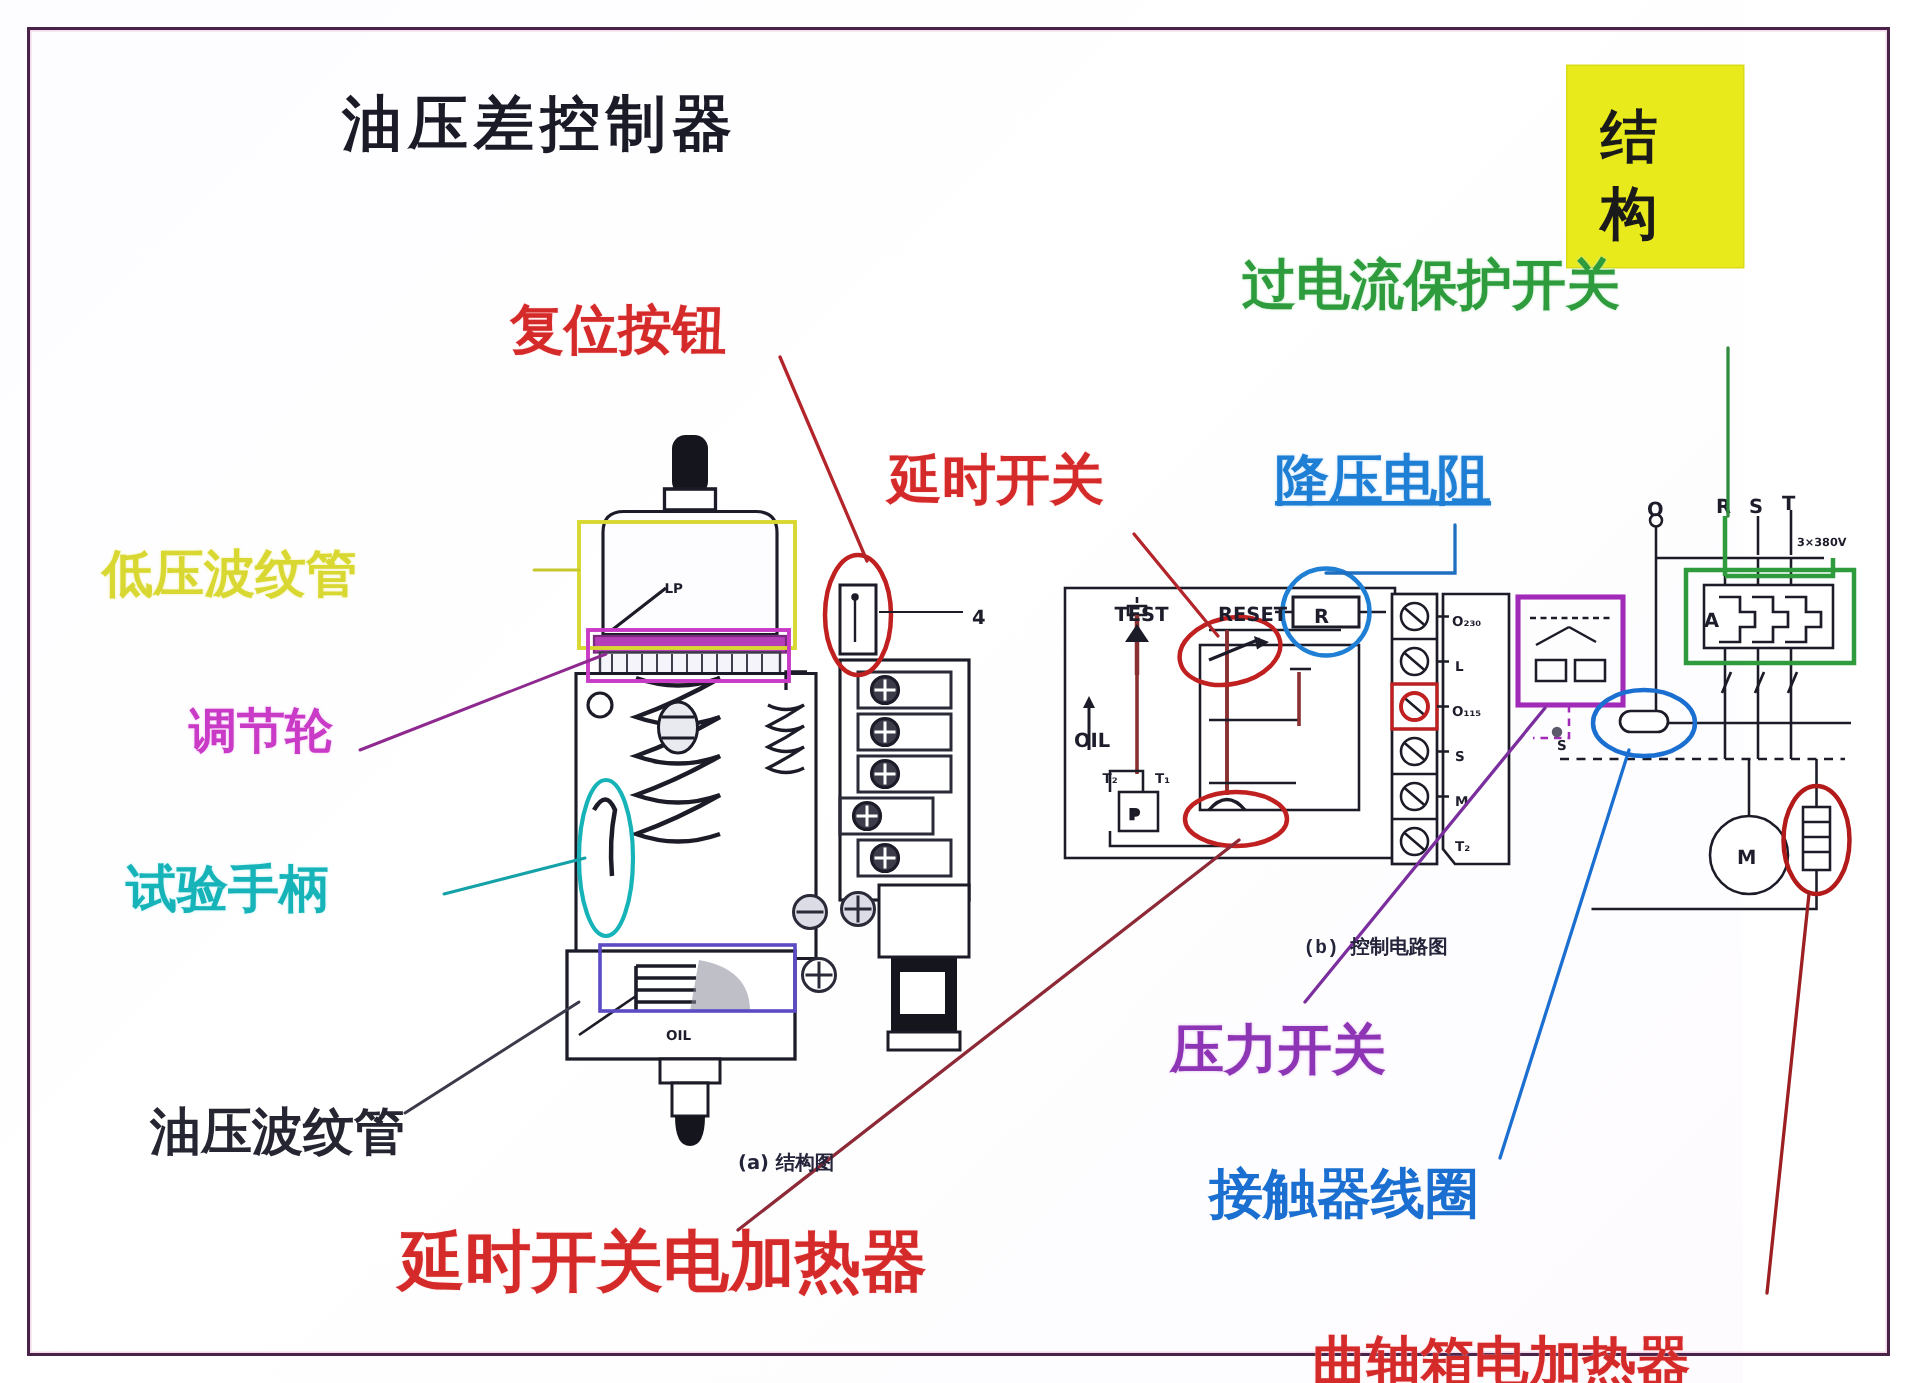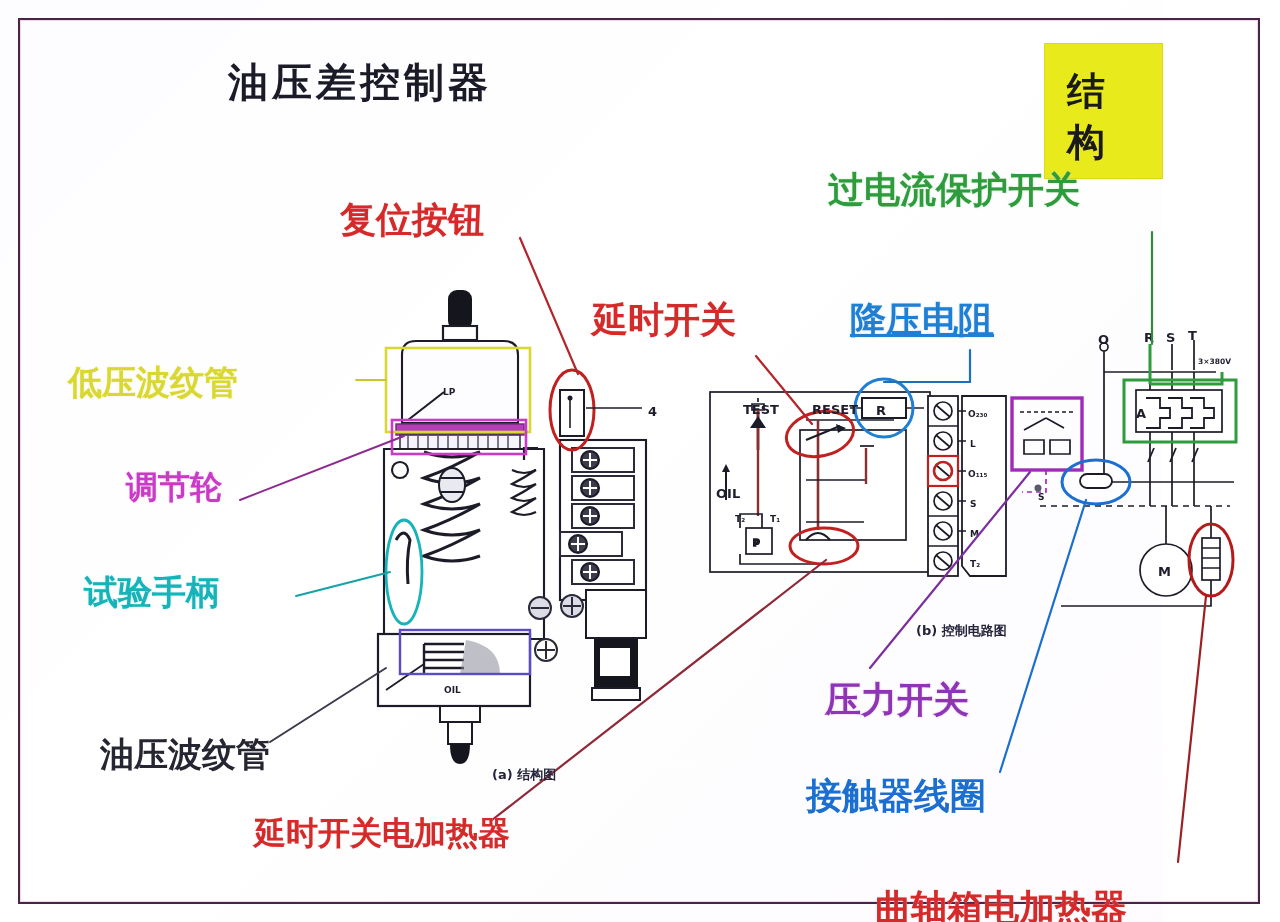--- a/index.html
+++ b/index.html
@@ -22,21 +22,21 @@
          font-weight:700;letter-spacing:12px;padding:22px 18px 10px 22px;
          box-shadow:0 0 0 1px #d9db18;}
 
   .c-red{color:#d42a2a;text-shadow:0 0 1px #ffb9b9;}
   .c-yellowgreen{color:#d9d832;text-shadow:0 0 2px #f2f1a8;}
   .c-magenta{color:#c93bc6;text-shadow:0 0 2px #f3c4f2;}
   .c-teal{color:#16b3b8;text-shadow:0 0 2px #b9eef0;}
   .c-dark{color:#262632;}
   .c-green{color:#2e9b3d;text-shadow:0 0 2px #b7e8bd;}
   .c-blue{color:#1f7fd4;text-shadow:0 0 2px #bcdcf5;}
-  .c-purple{color:#8e35b5;text-shadow:0 0 2px #ddb8ef;margin-left:45px;}
+  .c-purple{color:#8e35b5;text-shadow:0 0 2px #ddb8ef;}
   .c-brightblue{color:#1a6fd0;}
 
   .cap{position:absolute;font-size:13px;font-weight:700;color:#24243a;}
 
   .wm{position:absolute;font-size:30px;font-weight:700;color:#2b2b33;
       letter-spacing:2px;opacity:.92;}
 
   svg.ov{position:absolute;left:0;top:0;width:1280px;height:922px;
          pointer-events:none;}
 
@@ -315,31 +315,31 @@
   <div class="lbl c-red" style="left:340px;top:180px;font-size:36px;margin-top:16px;">复位按钮</div>
 
   <div class="lbl c-yellowgreen" style="left:68px;top:360px;font-size:34px;">低压波纹管</div>
 
   <div class="lbl c-magenta" style="left:88px;top:466px;font-size:32px;margin-left:38px;">调节轮</div>
 
   <div class="lbl c-teal" style="left:84px;top:570px;font-size:34px;">试验手柄</div>
 
   <div class="lbl c-dark" style="left:100px;top:732px;font-size:34px;">油压波纹管</div>
 
-  <div class="lbl c-red" style="left:254px;top:812px;font-size:32px;">延时开关电加热器</div>
+  <div class="lbl c-red" style="left:266px;top:812px;font-size:44px;">延时开关电加热器</div>
 
   <div class="lbl c-red" style="left:592px;top:296px;font-size:36px;">延时开关</div>
 
   <div class="lbl c-blue" style="left:850px;top:296px;font-size:36px;text-decoration:underline;">降压电阻</div>
 
   <div class="lbl c-green" style="left:828px;top:166px;font-size:36px;">过电流保护开关</div>
 
   <div class="lbl c-purple" style="left:780px;top:676px;font-size:36px;">压力开关</div>
 
   <div class="lbl c-brightblue" style="left:806px;top:772px;font-size:36px;text-align:right;">接触器线圈</div>
 
   <div class="lbl c-red" style="left:875px;top:836px;font-size:36px;margin-top:48px;">曲轴箱电加热器</div>
 
   <div class="cap" style="left:492px;top:766px;">(a) 结构图</div>
 
-  <div class="cap" style="left:916px;top:622px;">(b) 控制电路图</div>
+  <div class="cap" style="left:869px;top:622px;font-family:Liberation Mono, monospace;">(b) 控制电路图</div>
 
 </div>
 
 </body></html>

